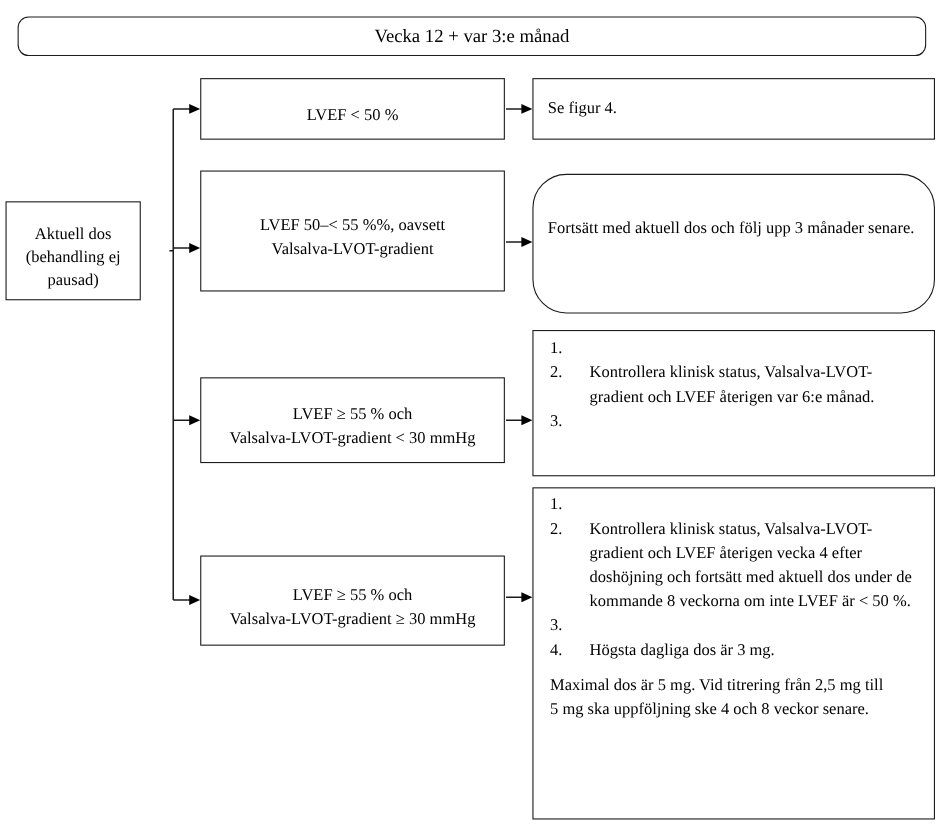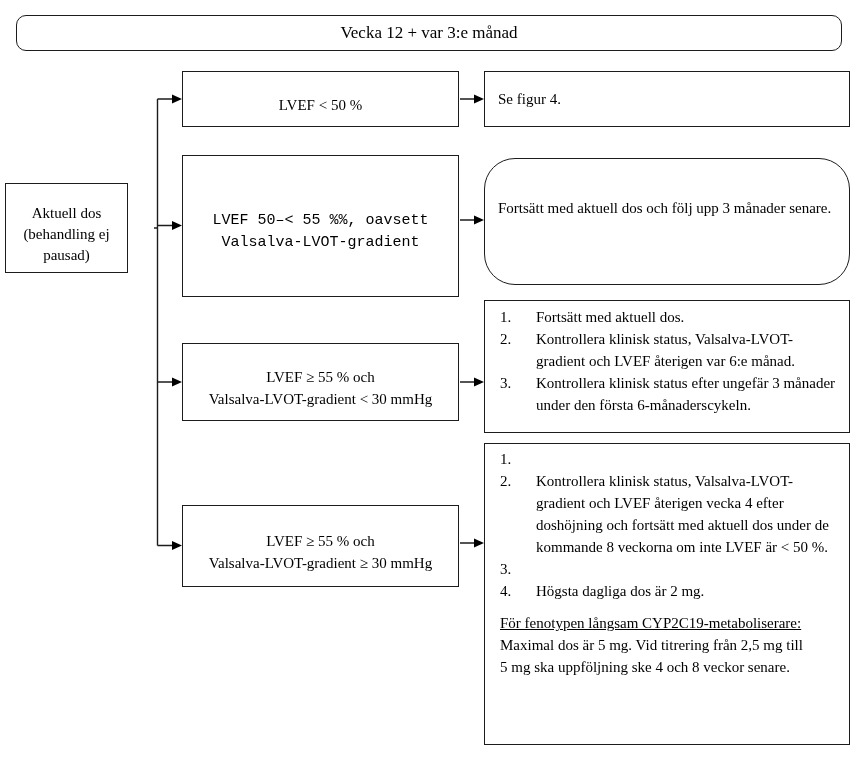--- a/index.html
+++ b/index.html
@@ -27,21 +27,21 @@
     text-align:center;
   }
   .pre{white-space:pre-line;margin-top:12px;}
   .hdr{
     left:16px;top:15px;width:826px;height:36px;
     font-size:17px;
   }
   .src{left:5px;top:183px;width:123px;height:90px;font-size:15px;line-height:21px;}
   .cond{left:182px;width:277px;font-size:15px;line-height:22px;}
   .cond1{top:71px;height:56px;}
-  .cond2{top:155px;height:142px;font-family:Liberation Mono, monospace;}
+  .cond2{top:155px;height:110px;}
   .cond3{top:343px;height:78px;}
   .cond4{top:505px;height:82px;}
   .out{left:484px;width:366px;font-size:15px;line-height:22px;}
   .out1{top:71px;height:56px;display:flex;align-items:center;padding-left:13px;text-align:center;}
   .out2{top:158px;height:127px;padding:38px 8px 0 13px;border-radius:31px;}
   .out3{top:300px;height:133px;padding:5px 10px 0 15px;}
   .out4{top:443px;height:302px;padding:4px 10px 0 15px;}
   .li{display:flex;align-items:flex-start;}
   .li .num{flex:0 0 36px;}
   .li .txt{flex:1;white-space:pre-line;}
@@ -100,52 +100,48 @@
     <span>Se figur 4.</span>
   </div>
 
   <div class="box out out2">
     <span>Fortsätt med aktuell dos och följ upp 3 månader senare.</span>
   </div>
 
   <div class="box out out3">
     <div class="li">
       <span class="num">1.</span>
-      <span class="txt">Fortsätt med aktuell dos.</span>
     </div>
     <div class="li">
       <span class="num">2.</span>
       <span class="txt">Kontrollera klinisk status, Valsalva-LVOT-
 gradient och LVEF återigen var 6:e månad.</span>
     </div>
     <div class="li">
       <span class="num">3.</span>
-      <span class="txt">Kontrollera klinisk status efter ungefär 3 månader
-under den första 6-månaderscykeln.</span>
     </div>
   </div>
 
   <div class="box out out4">
     <div class="li">
       <span class="num">1.</span>
     </div>
     <div class="li">
       <span class="num">2.</span>
       <span class="txt">Kontrollera klinisk status, Valsalva-LVOT-
 gradient och LVEF återigen vecka 4 efter
 doshöjning och fortsätt med aktuell dos under de
 kommande 8 veckorna om inte LVEF är &lt; 50 %.</span>
     </div>
     <div class="li">
       <span class="num">3.</span>
     </div>
     <div class="li">
       <span class="num">4.</span>
-      <span class="txt">Högsta dagliga dos är 2 mg.</span>
+      <span class="txt">Högsta dagliga dos är 3 mg.</span>
     </div>
     <div class="footnote">
-      <div class="footnote-heading">För fenotypen långsam CYP2C19-metaboliserare:</div>
       <div class="footnote-text">Maximal dos är 5 mg. Vid titrering från 2,5 mg till
 5 mg ska uppföljning ske 4 och 8 veckor senare.</div>
     </div>
   </div>
 
 </div>
 
 </body></html>

